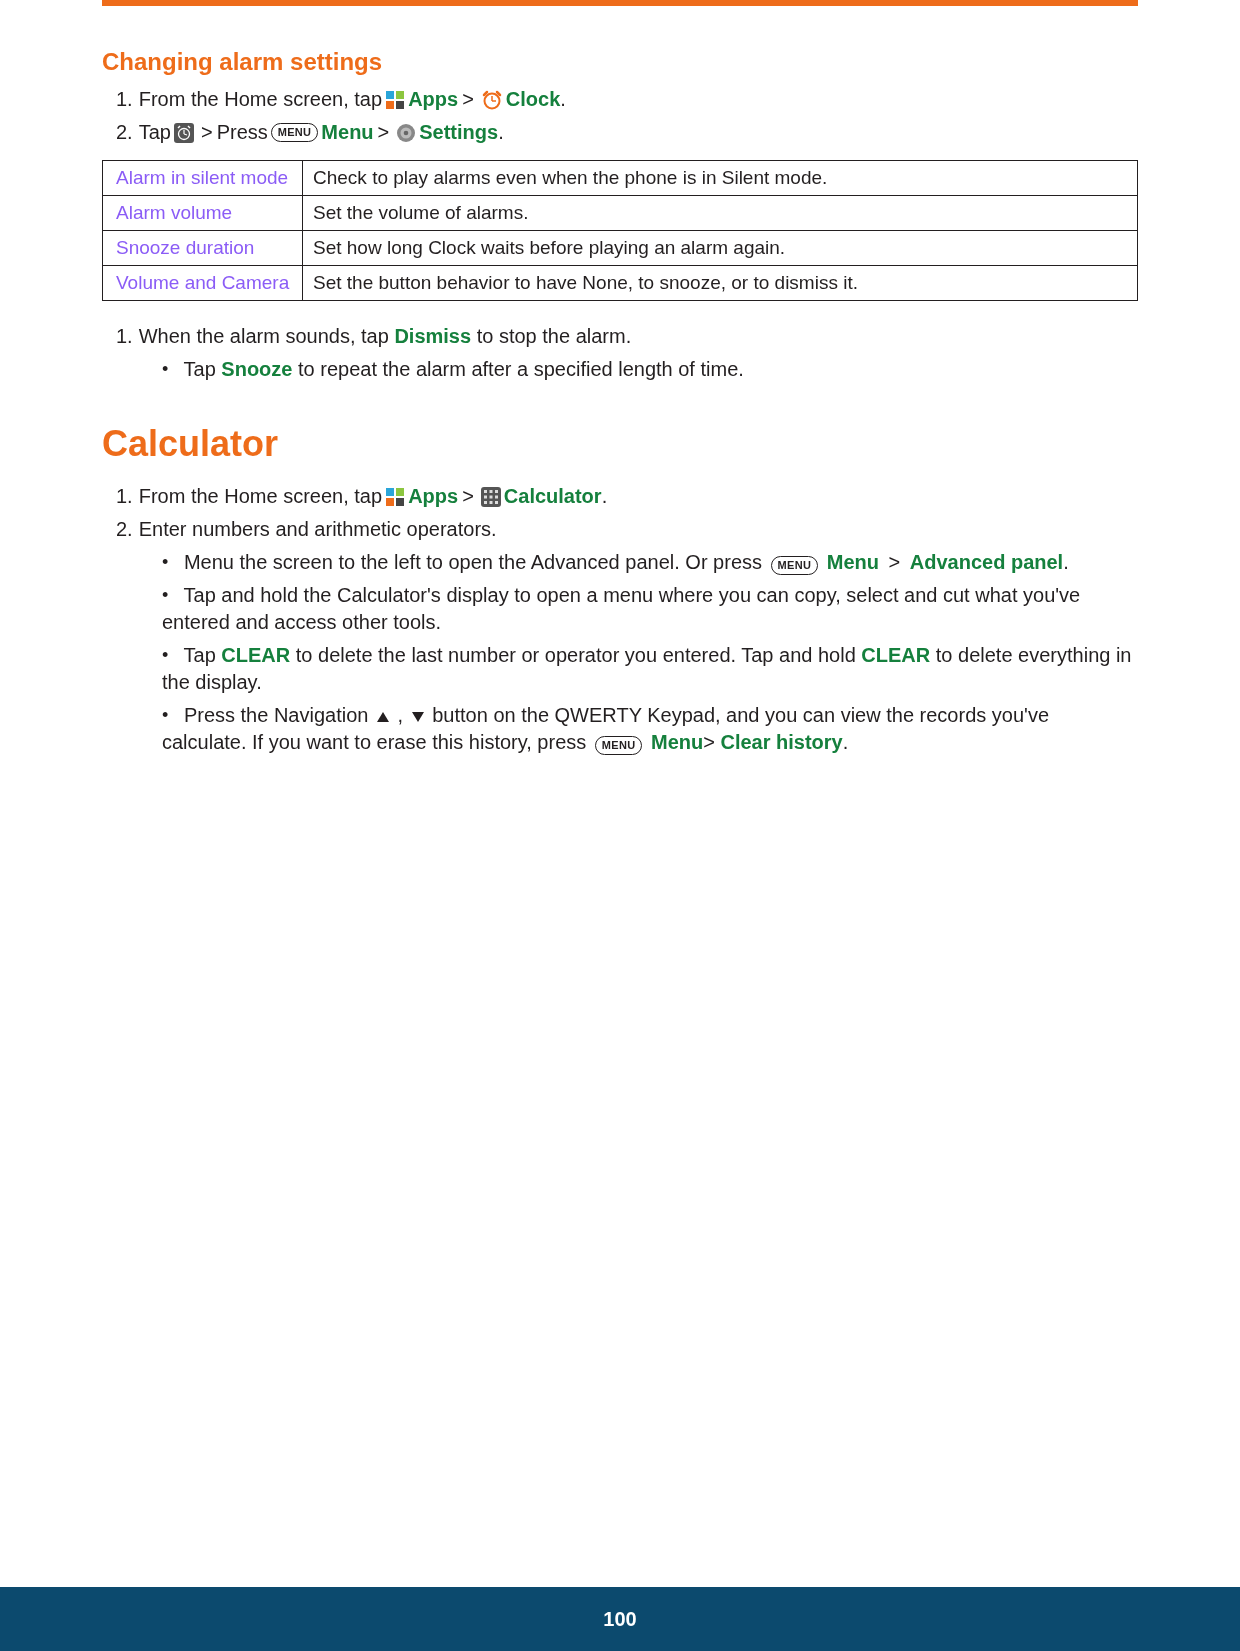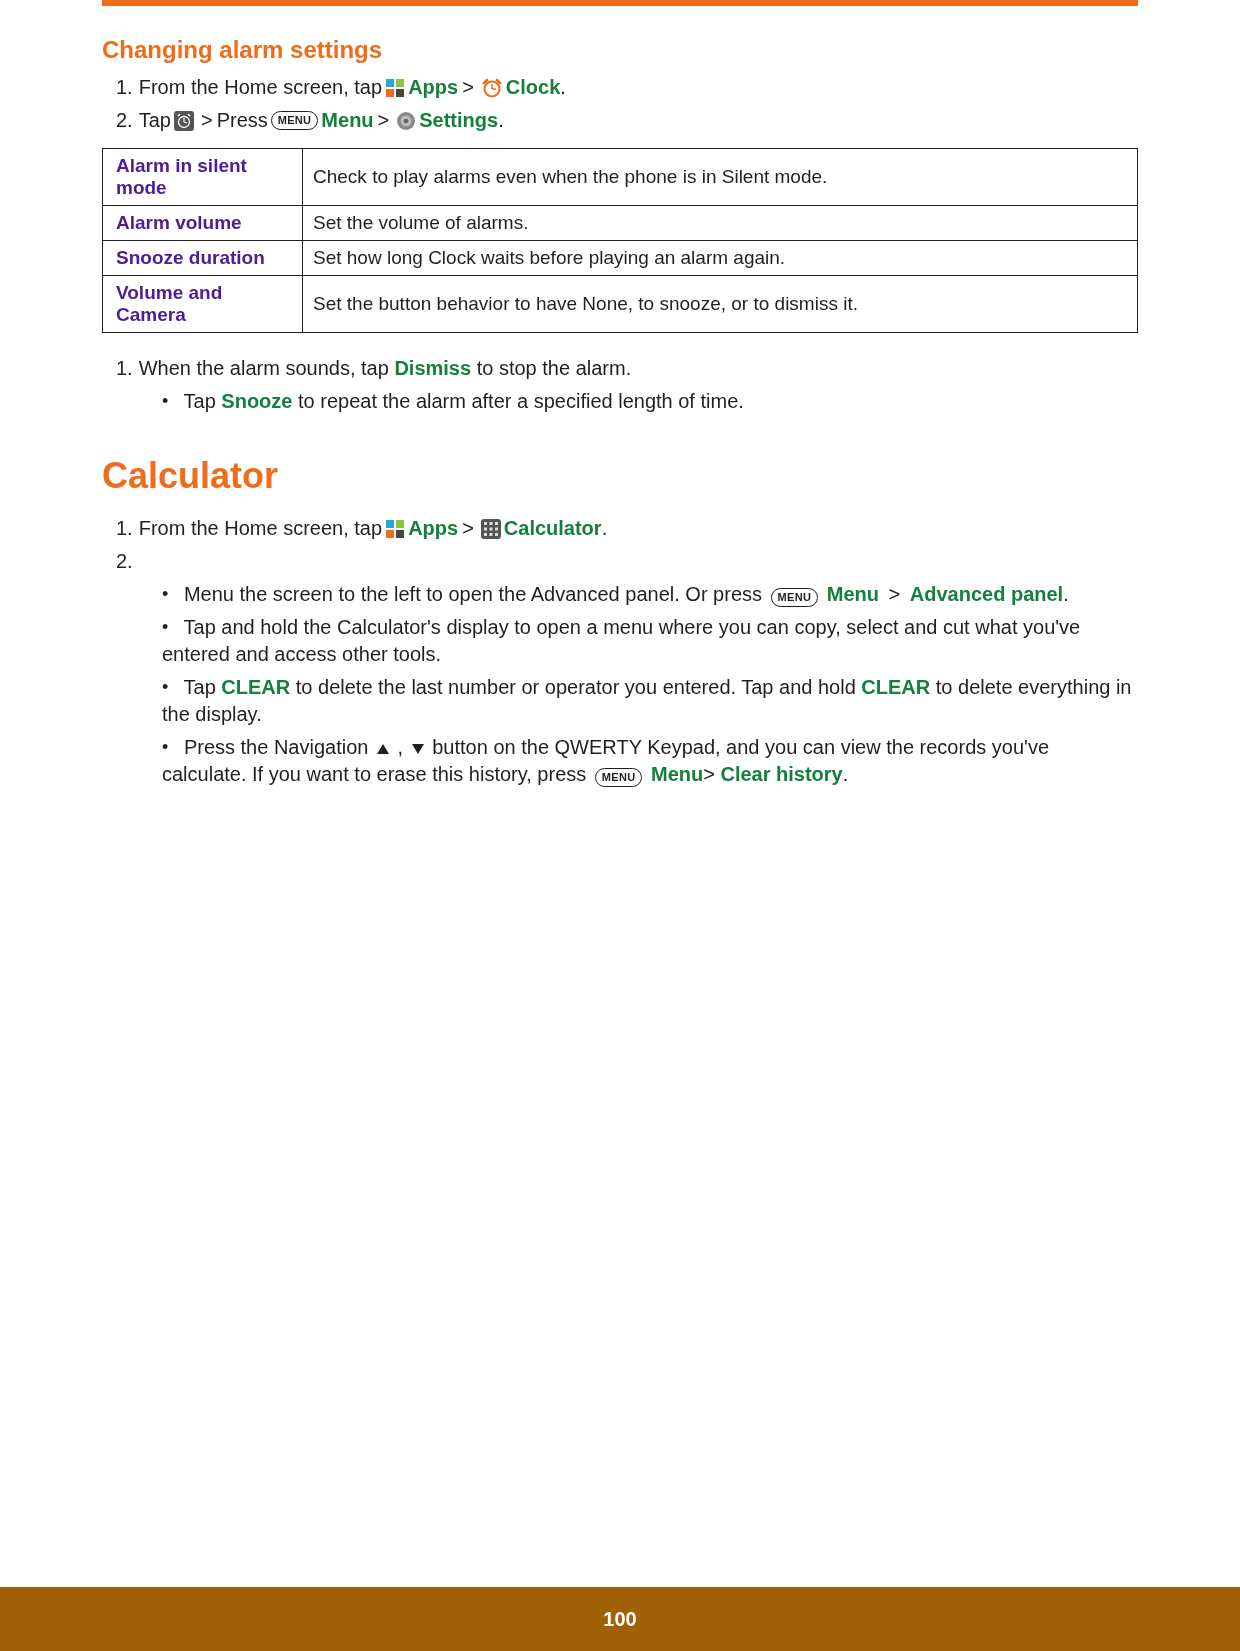--- a/index.html
+++ b/index.html
@@ -1,38 +1,38 @@
 <!DOCTYPE html>
 <html><head>
 <meta charset="utf-8">
 <style>
   * { box-sizing: border-box; margin: 0; padding: 0; }
   html, body { width: 1240px; background: #fff; font-family: "Myriad Pro", "Segoe UI", Arial, sans-serif; color: #231f20; }
   .page { width: 1240px; min-height: 1651px; position: relative; padding: 0; }
   .top-rule { position: absolute; top: 0; left: 102px; width: 1036px; height: 6px; background: #ee6c1a; }
   .content { position: absolute; top: 36px; left: 102px; width: 1036px; }
-  .h3 { color: #ee6c1a; font-weight: 700; font-size: 24px; margin-bottom: 10px; }
+  .h3 { color: #ee6c1a; font-weight: 700; font-size: 24px; margin-bottom: 10px; margin-top: 12px; }
   .h2 { color: #ee6c1a; font-weight: 700; font-size: 36px; margin: 40px 0 18px 0; }
   .ol { margin-left: 14px; }
   .li { font-size: 20px; line-height: 1.35; margin: 6px 0; font-weight: 400; display: flex; flex-wrap: wrap; align-items: center; }
   .li .num { margin-right: 6px; }
   .sub { margin-left: 46px; }
   .sub .li::before { content: "•"; margin-right: 10px; font-size: 18px; position: relative; top: -1px; }
   .sub .li { display: block; }
   .sub .li > .row { display: inline; }
   .orange-b { color: #15803d; font-weight: 700; }
   .gt { margin: 0 4px; }
   .icon { display: inline-flex; vertical-align: middle; margin: 0 3px; }
   .icon svg { display: block; }
   .menu-pill { display: inline-flex; align-items: center; justify-content: center; border: 1.5px solid #231f20; border-radius: 10px; padding: 0 6px; height: 19px; margin: 0 3px; }
   .menu-pill span { font-size: 11px; font-weight: 700; letter-spacing: 0.3px; text-transform: uppercase; }
   table.settings { width: 100%; border-collapse: collapse; margin: 14px 0 22px 0; }
   table.settings td { border: 1.5px solid #231f20; padding: 6px 10px; font-size: 19px; }
-  table.settings td.key { color: #4c1d95; font-weight: 700; width: 200px; padding-left: 13px; }
-  .footer { position: absolute; bottom: 0; left: 0; width: 1240px; height: 64px; background: #a16207; display: flex; align-items: center; justify-content: center; }
+  table.settings td.key { color: #8b5cf6; font-weight: 400; width: 200px; padding-left: 13px; }
+  .footer { position: absolute; bottom: 0; left: 0; width: 1240px; height: 64px; background: #0c4a6e; display: flex; align-items: center; justify-content: center; }
   .footer .pn { color: #fff; font-weight: 700; font-size: 20px; }
 </style>
 </head>
 <body>
 
 <div class="page">
   <div class="top-rule"></div>
 
   <div class="content">
 
@@ -167,20 +167,21 @@
                 <rect x="14" y="14" width="3" height="3"></rect>
               </g>
             </svg>
         </span>
         <span class="orange-b">Calculator</span>
         <span>.</span>
       </div>
 
       <div class="li">
         <span class="num">2.</span>
+        <span>Enter numbers and arithmetic operators.</span>
       </div>
 
       <div class="sub">
         <div class="li">
           <span class="row">
             <span>Menu the screen to the left to open the Advanced panel. Or press</span>
             <span class="menu-pill">
                 <span>menu</span>
               </span>
             <span class="orange-b">Menu</span>

